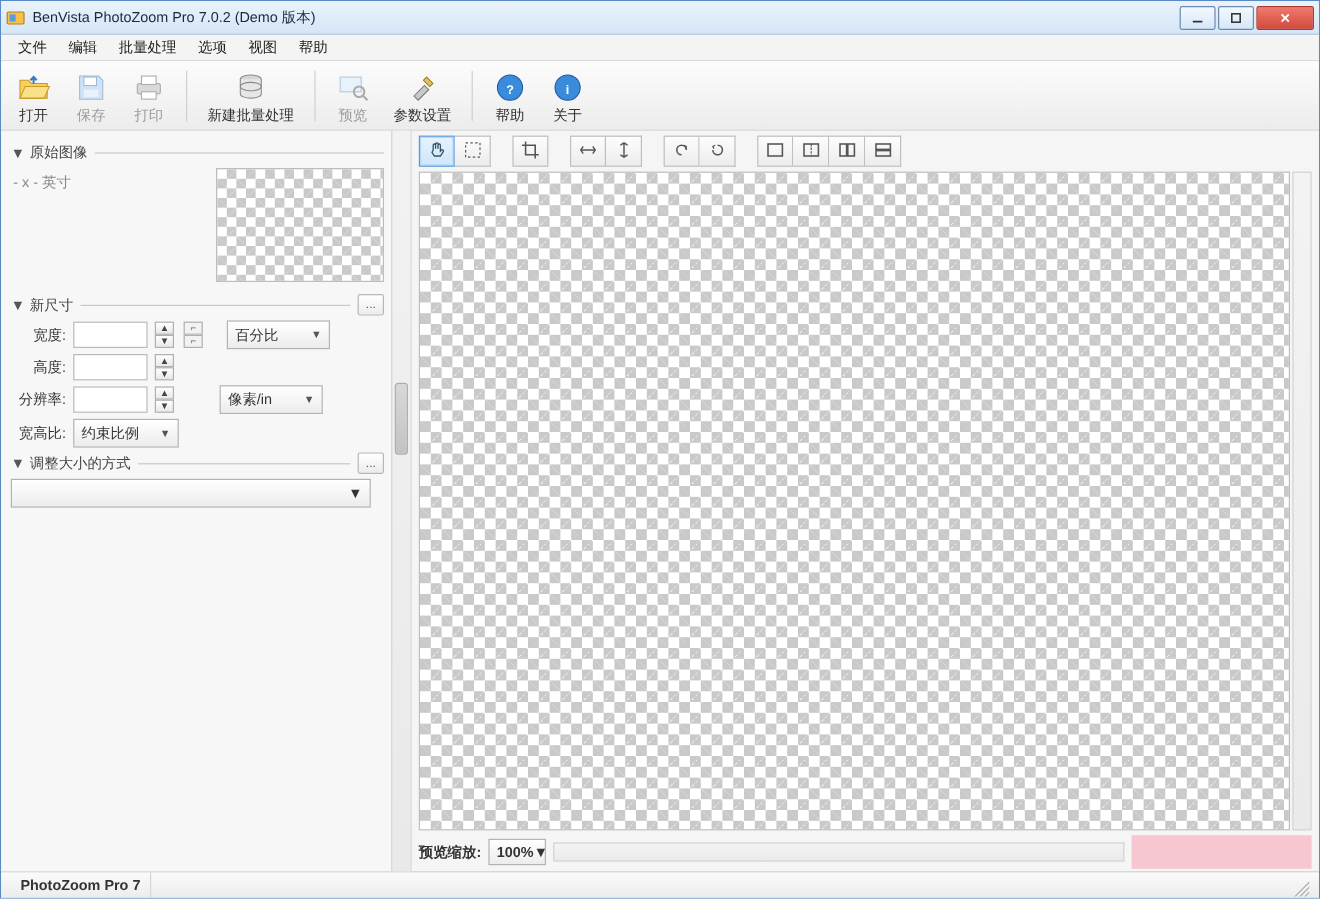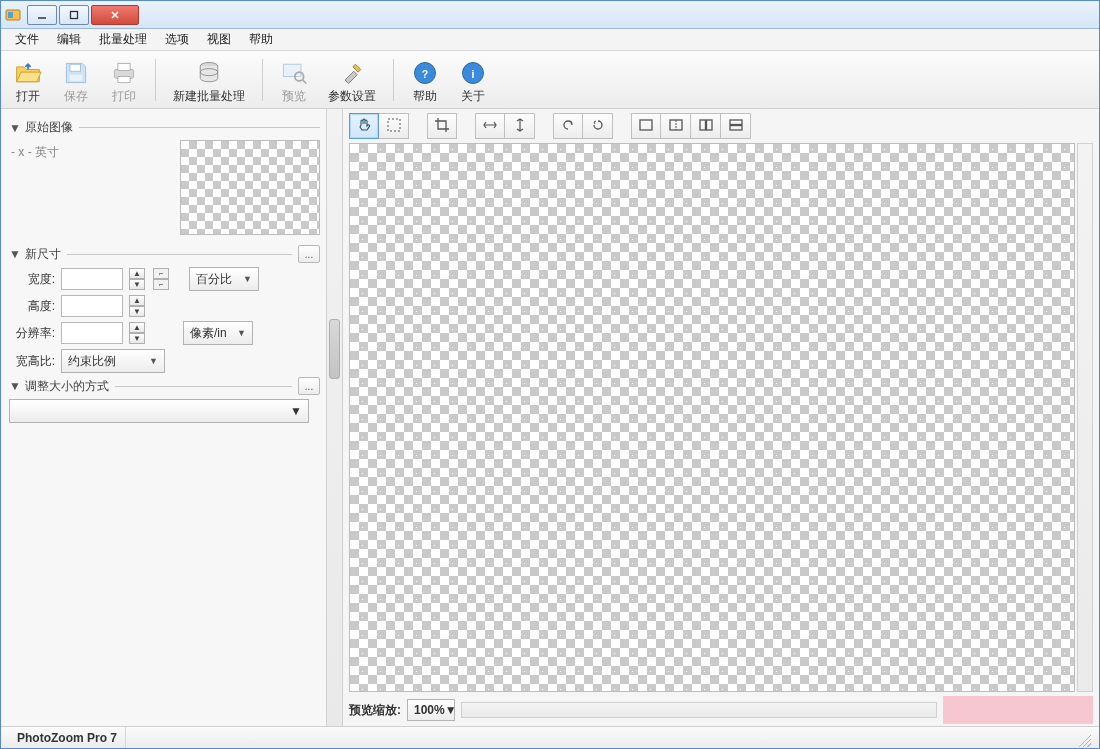--- a/index.html
+++ b/index.html
@@ -52,21 +52,21 @@
   background-color:#fff; border:1px solid #bdbdbd; margin:2px 0 6px 0;}
 
 
 .form-row { display:flex; align-items:center; margin:4px 0; gap:6px;}
 .form-row .lbl { width:46px; text-align:right; color:#333; }
 .numbox { width:62px; height:22px; border:1px solid #b9b9b9; background:#fff; }
 .spinner { display:flex; flex-direction:column; }
 .spin-btn { width:16px; height:11px; border:1px solid #b0b0b0; background:linear-gradient(#fff,#e8e8e8); display:flex; align-items:center; justify-content:center; font-size:8px; color:#444; cursor:default;}
 .link-pair { display:flex; flex-direction:column; margin-left:2px; }
 .link-pair .link { width:16px; height:11px; border:1px solid #b0b0b0; background:#f2f2f2; font-size:8px; display:flex; align-items:center;justify-content:center; color:#666;}
-.unit-select { width:70px; height:24px; border:1px solid #b3b3b3; background:linear-gradient(#fff,#ececec); display:flex; align-items:center; justify-content:space-between; padding:0 6px; color:#333; cursor:default;}
+.unit-select { width:86px; height:24px; border:1px solid #b3b3b3; background:linear-gradient(#fff,#ececec); display:flex; align-items:center; justify-content:space-between; padding:0 6px; color:#333; cursor:default;}
 .unit-select .dd { font-size:9px; color:#555; }
 .wide-select { width:300px; height:24px; border:1px solid #b3b3b3; background:linear-gradient(#fff,#ececec); display:flex; align-items:center; justify-content:space-between; padding:0 6px; color:#333; margin-top:4px; cursor:default;}
 
 
 .right-pane { flex:1; display:flex; flex-direction:column; background:#f5f5f5; }
 .canvas-toolbar { height:34px; padding:4px 6px; display:flex; align-items:center; gap:4px;}
 .ct-group { display:flex; gap:0; }
 .ct-btn { width:30px; height:26px; border:1px solid #bfbfbf; background:linear-gradient(#fdfdfd,#ececec); display:flex; align-items:center; justify-content:center; cursor:default; }
 .ct-btn.active { border-color:#5a9bdc; background:linear-gradient(#e6f2ff,#cfe6fb); box-shadow:inset 0 0 0 1px #b6d8f7; }
 .ct-btn + .ct-btn { border-left:none; }
@@ -106,20 +106,21 @@
 
 <div class="window-frame">
 
   <div class="titlebar">
     <span class="app-icon">
       <svg viewBox="0 0 16 16">
           <rect x="1" y="3" width="14" height="10" rx="1" fill="#f5c14a" stroke="#b0841f"></rect>
           <rect x="3" y="5" width="5" height="6" fill="#5a9bdc"></rect>
         </svg>
     </span>
+    <span class="title-text">BenVista PhotoZoom Pro 7.0.2 (Demo 版本)</span>
     <div class="win-btns">
       <div class="win-btn">
           <svg viewBox="0 0 10 10">
             <line x1="1" y1="8" x2="9" y2="8" stroke="#333" stroke-width="1.5"></line>
           </svg>
         </div>
       <div class="win-btn">
           <svg viewBox="0 0 10 10">
             <rect x="1.5" y="1.5" width="7" height="7" fill="none" stroke="#333" stroke-width="1.3"></rect>
           </svg>
@@ -289,21 +290,21 @@
             </div>
           <div style="width:26px"></div>
           <div class="unit-select">
             <span>像素/in</span>
               <span class="dd">▼</span>
           </div>
         </div>
 
         <div class="form-row">
           <span class="lbl">宽高比:</span>
-          <div class="unit-select" style="width:104px">
+          <div class="unit-select" style="width:88px">
             <span>约束比例</span>
               <span class="dd">▼</span>
           </div>
         </div>
 
         <div class="section-hd">
           <span class="tri">▼</span>
           <span>调整大小的方式</span>
           <span class="line"></span>
           <span class="exp-btn">...</span>

